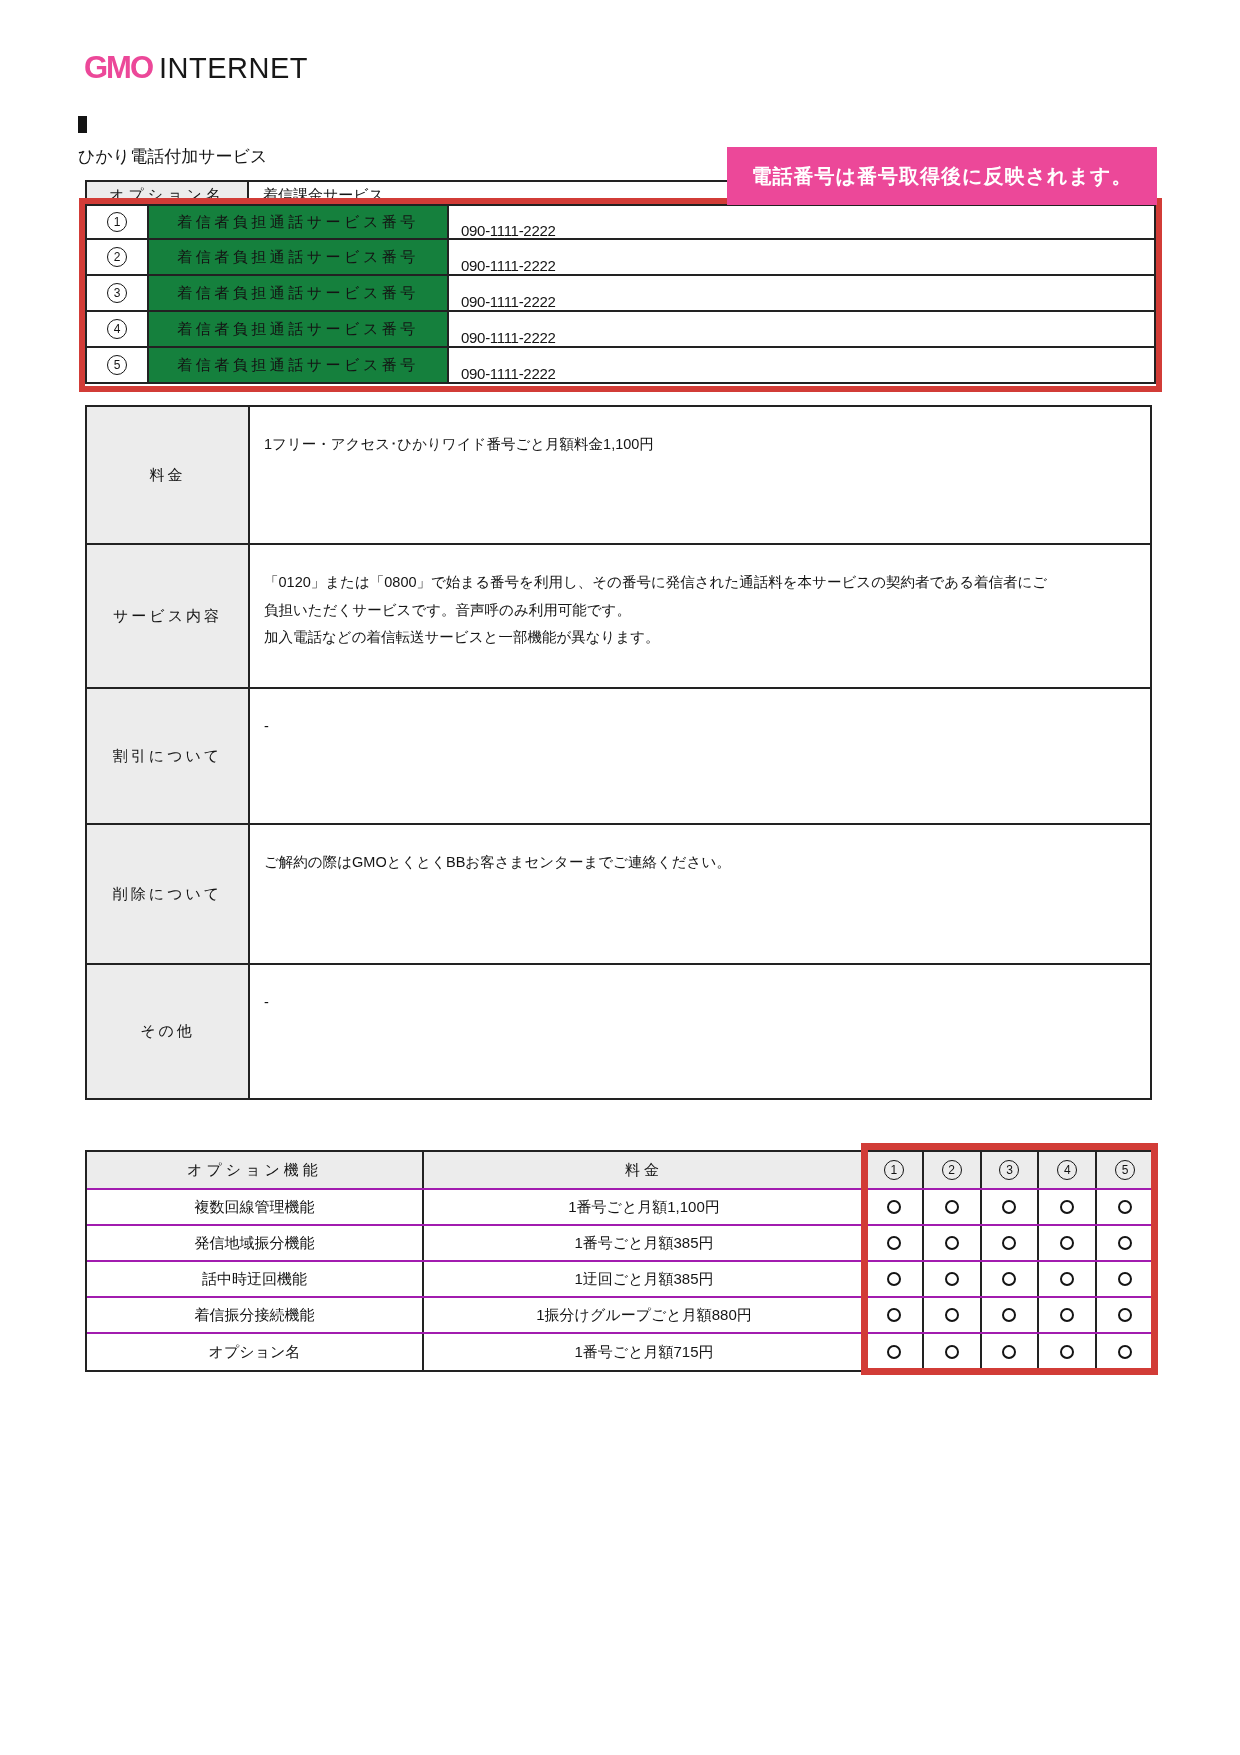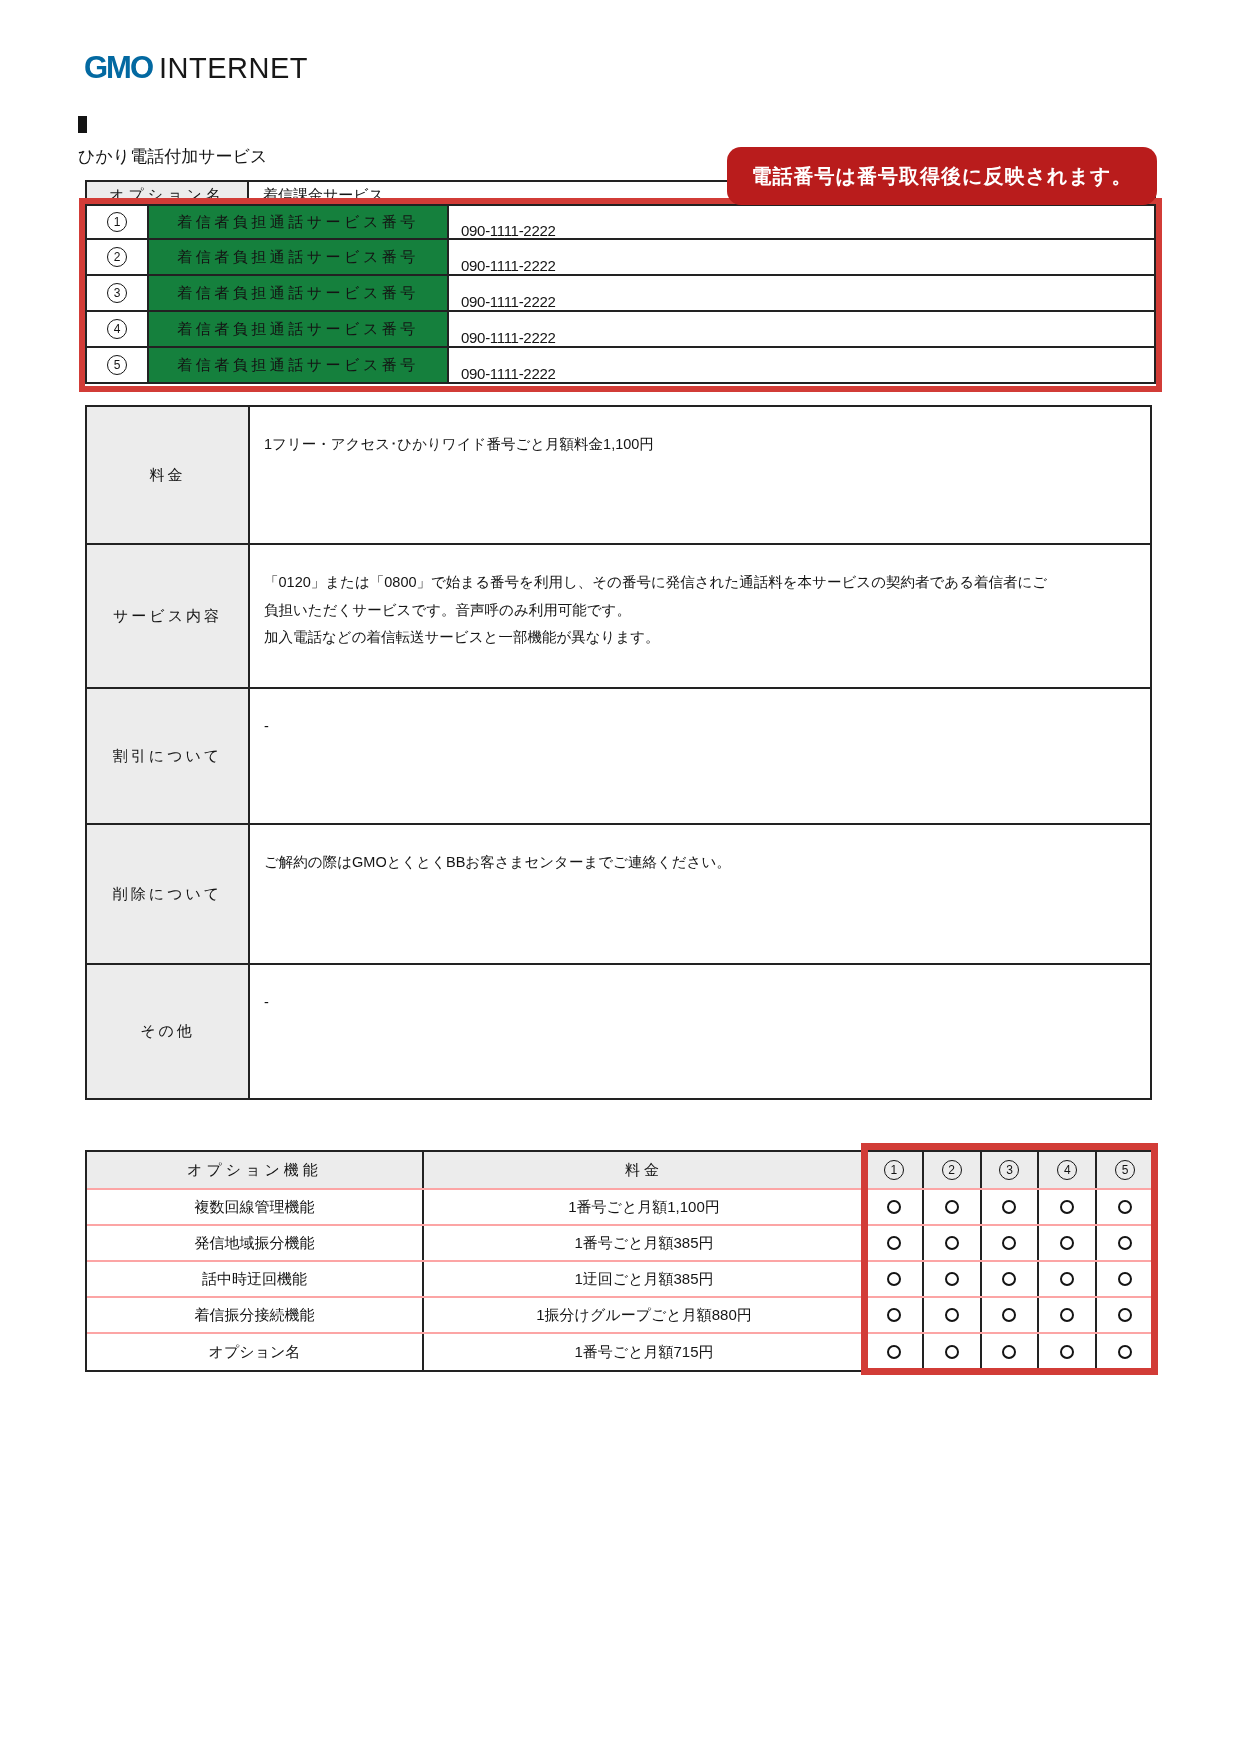--- a/index.html
+++ b/index.html
@@ -4,31 +4,31 @@
 <style>
   * { margin:0; padding:0; box-sizing:border-box; }
   body { background:#fff; }
   .page {
     position:relative; width:1240px; height:1755px; background:#ffffff;
     font-family:"Liberation Sans", sans-serif; color:#141414; overflow:hidden;
   }
 
   
   .logo { position:absolute; left:84px; top:50px; display:flex; align-items:baseline; }
-  .logo-gmo { font-size:31px; font-weight:900; letter-spacing:-2px; color:#0369a1; }
+  .logo-gmo { font-size:31px; font-weight:900; letter-spacing:-2px; color:#ec4899; }
   .logo-internet { font-size:29px; font-weight:500; letter-spacing:0.5px; margin-left:7px; color:#171717; }
 
   
   .section-heading { position:absolute; left:78px; top:116px; display:flex; align-items:flex-start; gap:12px; font-size:17px;flex-direction:column; }
   .section-marker { width:9px; height:17px; background:#141414; }
 
   
   .callout {
-    position:absolute; background:#b91c1c; color:#fff; font-weight:bold; font-size:20px;
-    display:flex; align-items:center; justify-content:center; border-radius:14px;
+    position:absolute; background:#ec4899; color:#fff; font-weight:bold; font-size:20px;
+    display:flex; align-items:center; justify-content:center; border-radius:0;
     letter-spacing:1px; z-index:6; text-align:right;
   }
   #callout1 { left:727px; top:147px; width:430px; height:58px; }
   #callout2 { left:576px; top:1091px; width:584px; height:58px; }
 
   
   .opt-header { position:absolute; left:85px; top:172px; width:1071px; height:30px; display:flex; z-index:2; background:#fff;margin-top:8px; }
   .opt-header .oh-label {
     width:164px; background:#ececec; border:2px solid #222; display:flex; align-items:center;
     justify-content:center; font-size:15px; letter-spacing:4px;
@@ -59,21 +59,21 @@
   .dt-row { display:flex; border-bottom:2px solid #222; }
   .dt-row:last-child { border-bottom:none; }
   .dt-label {
     width:163px; background:#ececec; border-right:2px solid #222; display:flex;
     align-items:center; justify-content:center; font-size:15px; letter-spacing:3px; text-align:center;
   }
   .dt-content { flex:1; padding:24px 18px 10px 14px; font-size:14.5px; line-height:1.9; white-space:pre-line; }
 
   
   .feature-table { position:absolute; left:85px; top:1150px; width:1070px; border:2px solid #222; z-index:2; background:#fff; }
-  .ft-row { display:flex; height:36px; border-bottom:2px solid #fca5a5; }
+  .ft-row { display:flex; height:36px; border-bottom:2px solid #a21caf; }
   .ft-row.header { height:38px; }
   .ft-row:last-child { border-bottom:none; }
   .ft-cell { display:flex; align-items:center; justify-content:center; border-right:2px solid #222; font-size:15px; }
   .ft-cell:last-child { border-right:none; }
   .ft-feature { width:337px; }
   .ft-price { width:442px; }
   .ft-mark { flex:1; }
   .ft-row.header .ft-cell { background:#ececec; }
   .ft-row.header .ft-feature, .ft-row.header .ft-price { letter-spacing:4px; }
   #redbox3 { left:861px; top:1143px; width:297px; height:232px; z-index:3; border-width:7px; }

